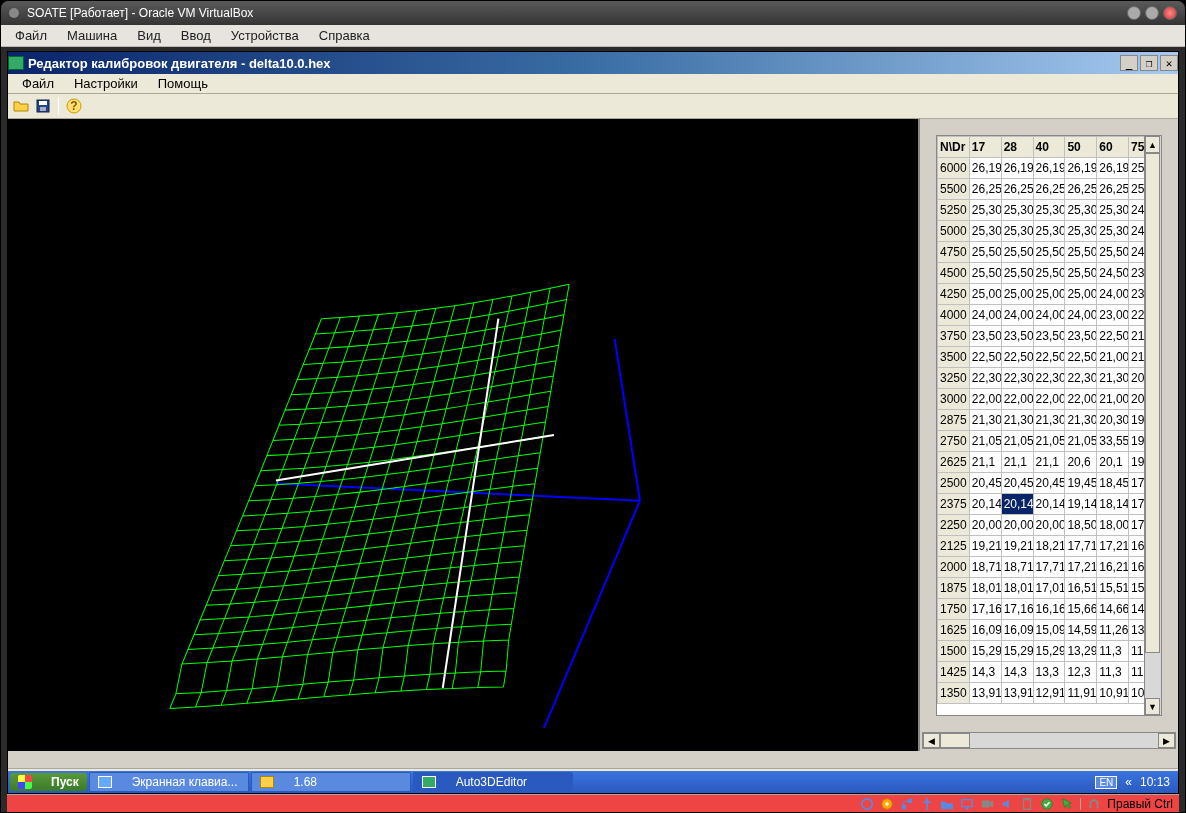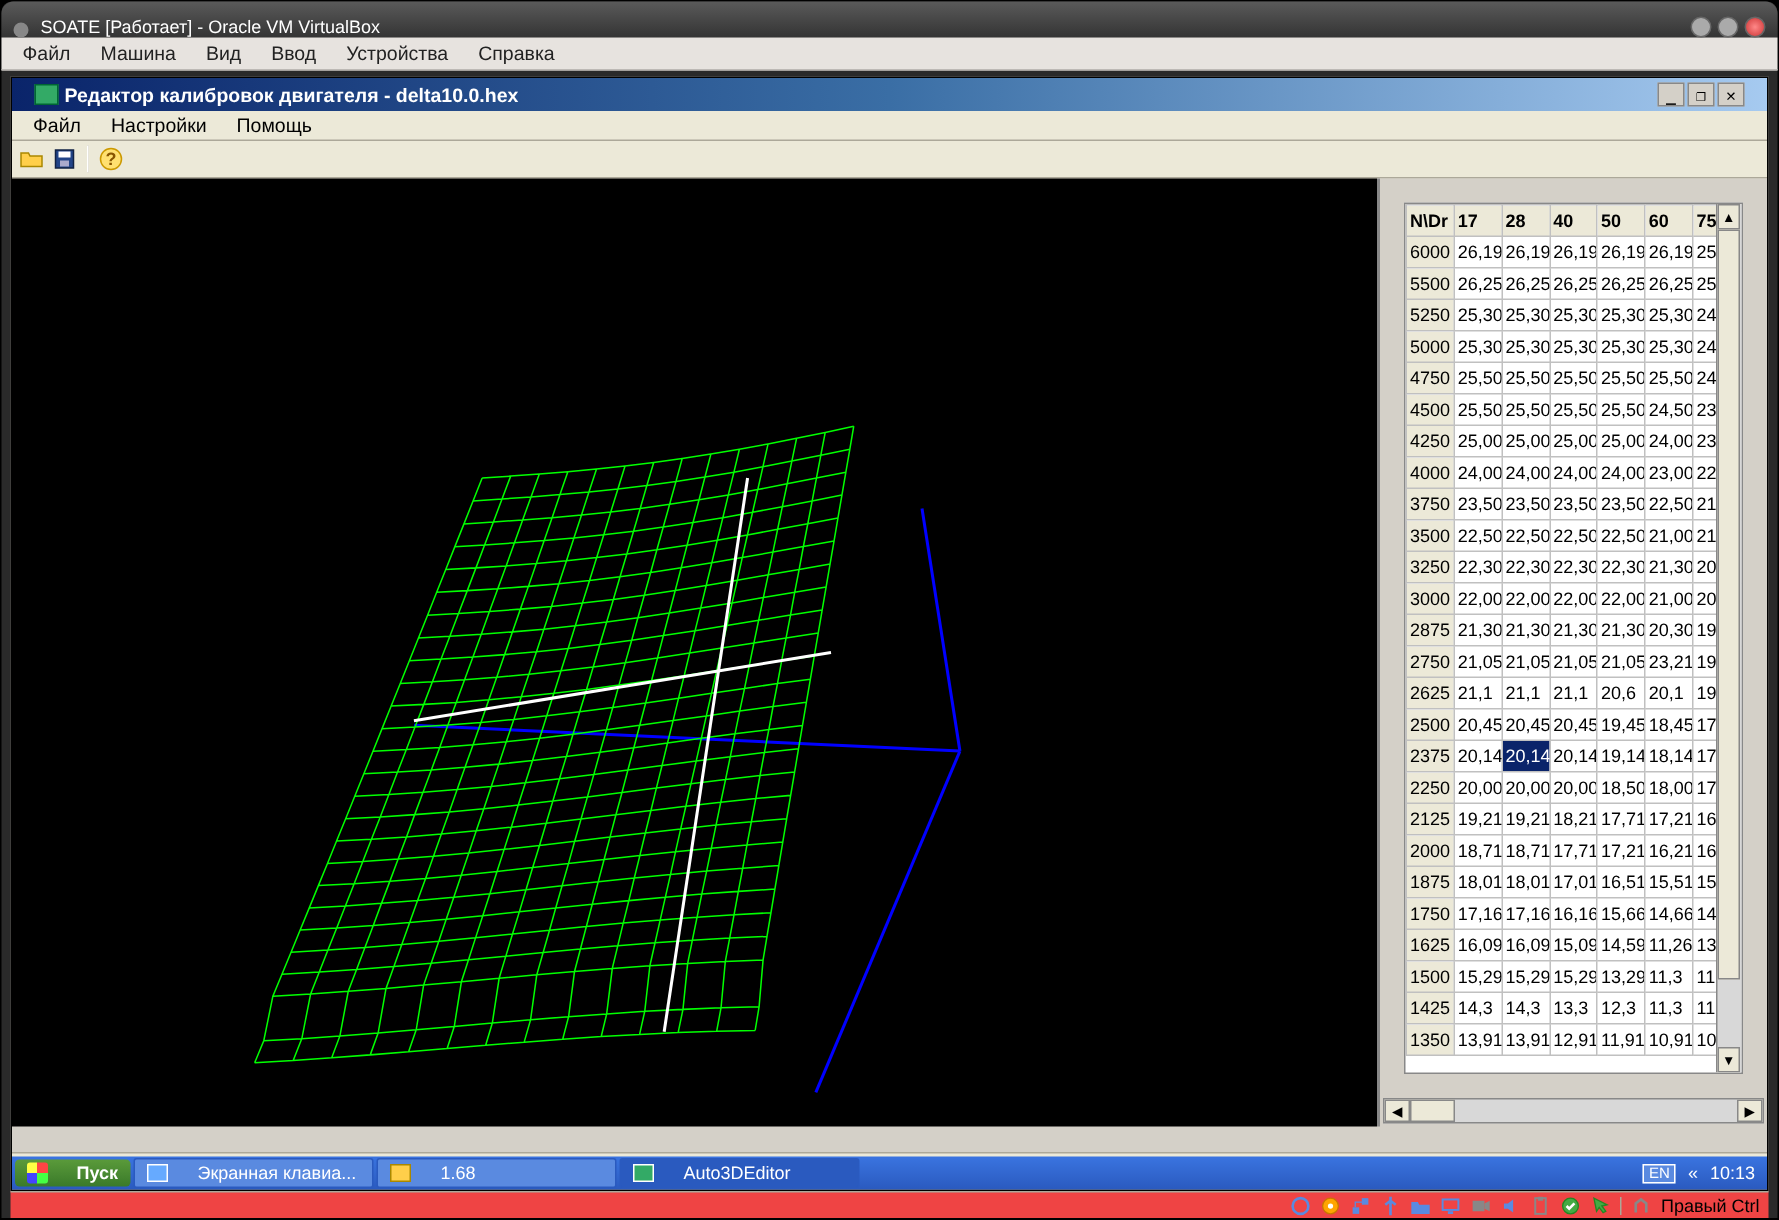--- a/index.html
+++ b/index.html
@@ -1,26 +1,26 @@
 <!DOCTYPE html>
 <html><head>
 <meta charset="utf-8">
 <style>
 * { margin:0; padding:0; box-sizing:border-box; font-family:"Segoe UI",Tahoma,sans-serif; font-size:12px; }
 body { background:#000; width:1186px; height:813px; overflow:hidden; }
 .outer-win { position:absolute; inset:0; background:#2a2a2a; border:1px solid #000; border-radius:8px 8px 0 0;}
-.outer-title { height:24px; background:linear-gradient(#5a5a5a,#343434); display:flex; align-items:flex-end; color:#fff; padding:0 8px; border-radius:8px 8px 0 0;}
+.outer-title { height:24px; background:linear-gradient(#5a5a5a,#343434); display:flex; align-items:center; color:#fff; padding:0 8px; border-radius:8px 8px 0 0;}
 .outer-title .dot{width:10px;height:10px;border-radius:50%;background:#888;margin-right:8px;}
 .outer-title .spacer{flex:1}
 .outer-title .ctl{width:14px;height:14px;border-radius:50%;background:#aaa;margin-left:4px;display:inline-block;border:1px solid #666}
 .outer-title .close{background:radial-gradient(#f88,#c33)}
 .outer-menu { height:22px; background:#e7e3df; display:flex; align-items:center; padding:0 6px; color:#222;gap:4px;border-bottom:1px solid #bdb9b5;}
 .outer-menu span{padding:2px 8px;cursor:default; font-size:13px}
 .inner-frame { position:absolute; top:50px; left:6px; right:6px; bottom:18px; background:#d4d0c8; border:1px solid #000;}
-.inner-title { height:22px; background:linear-gradient(90deg,#0a246a,#3a6ea5,#a6caf0); display:flex; align-items:center; padding:0 15px;}
+.inner-title { height:22px; background:linear-gradient(90deg,#0a246a,#3a6ea5,#a6caf0); display:flex; align-items:center; padding:0 0;}
 .inner-title .icon{width:16px;height:14px;background:#3a6;border:1px solid #063;margin-right:4px}
 .inner-title .t{color:#fff;font-weight:bold;flex:1; font-size:13px}
 .inner-title .wbtn{width:18px;height:16px;background:#d4d0c8;border:1px solid #888;margin-left:2px;display:flex;align-items:center;justify-content:center;font-family:monospace;font-weight:bold;font-size:11px}
 .inner-menu { height:20px; background:#ece9d8; display:flex; align-items:center; padding:0 4px; border-bottom:1px solid #aca899;}
 .inner-menu span{padding:2px 10px;cursor:default; font-size:13px}
 .inner-tool { height:25px; background:#ece9d8; display:flex; align-items:center; padding:0 4px;gap:4px;border-bottom:1px solid #aca899;}
 .tbtn{width:18px;height:18px;display:flex;align-items:center;justify-content:center;font-family:monospace}
 .tbtn svg{width:16px;height:16px}
 .sep{width:1px;height:18px;background:#aca899;margin:0 2px;border-right:1px solid #fff}
 .workspace{position:absolute;top:67px;left:0;right:0;bottom:42px;display:flex;}
@@ -258,21 +258,21 @@
                   <td>21,30</td>
                   <td>20,30</td>
                   <td>19,30</td>
                 </tr>
                 <tr>
                   <td class="rowhead">2750</td>
                   <td>21,05</td>
                   <td>21,05</td>
                   <td>21,05</td>
                   <td>21,05</td>
-                  <td>23,21</td>
+                  <td>33,55</td>
                   <td>19,05</td>
                 </tr>
                 <tr>
                   <td class="rowhead">2625</td>
                   <td>21,1</td>
                   <td>21,1</td>
                   <td>21,1</td>
                   <td>20,6</td>
                   <td>20,1</td>
                   <td>19,1</td>

